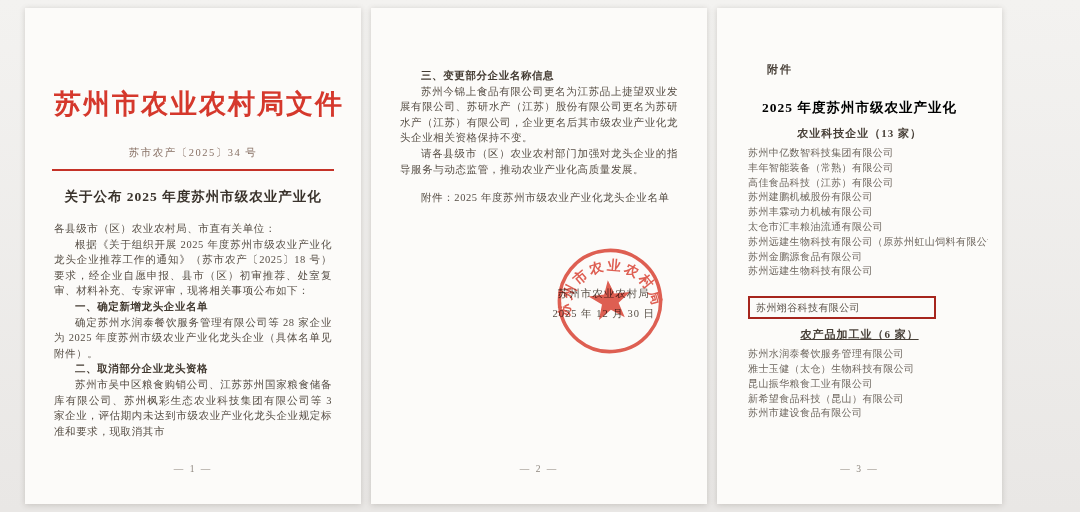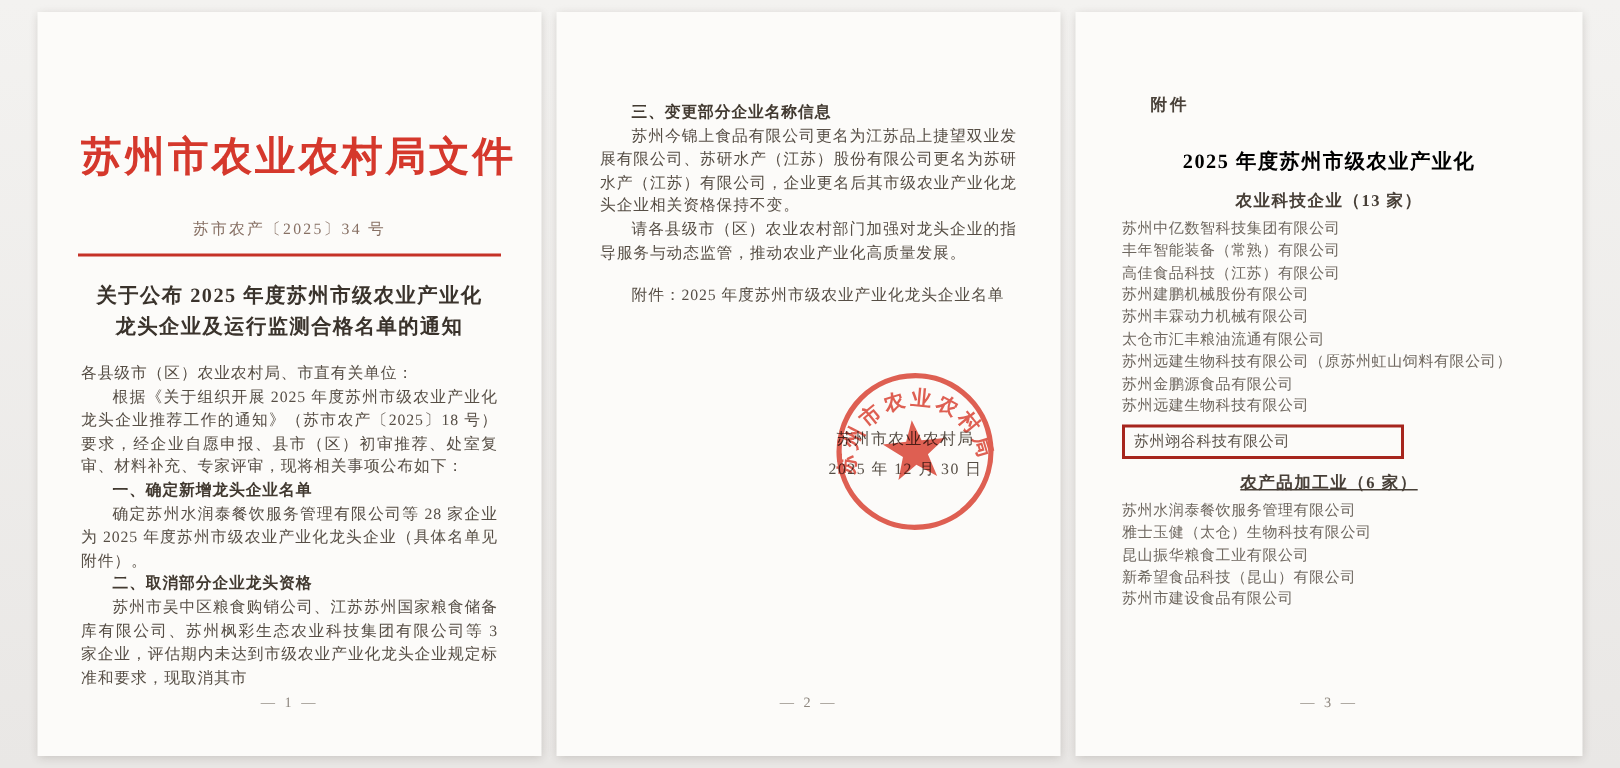--- a/index.html
+++ b/index.html
@@ -14,21 +14,21 @@
     background:linear-gradient(#f3f2f0,#e9e7e5);
     overflow:hidden;
   }
   .page{
     position:absolute;top:8px;width:336px;height:496px;
     background:#fcfbf9;
     box-shadow:0 1px 6px rgba(60,50,40,.20);
   }
   #p1{left:25px}
   #p2{left:371px}
-  #p3{left:717px;width:338px}
+  #p3{left:717px;width:285px}
   .scan{filter:blur(.25px);}
 
   
   .letterhead{
     margin-top:78px;text-align:center;
     color:#d5382c;font-size:27px;font-weight:700;letter-spacing:2px;padding-left:12px;
   }
   .docnum{
     margin-top:24px;text-align:center;
     color:#877064;font-size:10.5px;letter-spacing:1.5px;
@@ -66,36 +66,35 @@
   .attach-label{margin:54px 0 0 50px;font-size:11px;font-weight:700;color:#4a423a;letter-spacing:2px;}
   .p3-title{
     margin-top:20px;text-align:center;font-weight:700;
     font-size:13.5px;line-height:21px;color:#000000;letter-spacing:1px;
   }
   .sec-h{margin-top:8px;text-align:center;font-size:11px;font-weight:700;color:#473f37;letter-spacing:1px;}
   .sec-h.u{text-decoration:underline;}
   .companies{margin:5px 14px 0 31px;font-size:10px;color:#6e675f;letter-spacing:.4px;}
   .companies .co{line-height:14.8px;white-space:nowrap;overflow:hidden;}
   .co.boxed{
-    margin-top:4px;width:172px;padding:3px 6px;line-height:13px;
+    margin-top:17px;width:172px;padding:3px 6px;line-height:13px;
     border:2px solid #a6251d;color:#5a5249;
   }
 </style>
 </head>
 <body>
 
 <div class="canvas">
 
   <div class="page scan" id="p1">
     <div class="letterhead">苏州市农业农村局文件</div>
     <div class="docnum">苏市农产〔2025〕34 号</div>
     <div class="rule"></div>
     <div class="doc-title">
       <div>关于公布 2025 年度苏州市级农业产业化</div>
-      <div>龙头企业及运行监测合格名单的通知</div>
     </div>
     <div class="bodytxt">
       <p class="flush">各县级市（区）农业农村局、市直有关单位：</p>
       <p>根据《关于组织开展 2025 年度苏州市级农业产业化龙头企业推荐工作的通知》（苏市农产〔2025〕18 号）要求，经企业自愿申报、县市（区）初审推荐、处室复审、材料补充、专家评审，现将相关事项公布如下：</p>
       <p class="hd">一、确定新增龙头企业名单</p>
       <p>确定苏州水润泰餐饮服务管理有限公司等 28 家企业为 2025 年度苏州市级农业产业化龙头企业（具体名单见附件）。</p>
       <p class="hd">二、取消部分企业龙头资格</p>
       <p>苏州市吴中区粮食购销公司、江苏苏州国家粮食储备库有限公司、苏州枫彩生态农业科技集团有限公司等 3 家企业，评估期内未达到市级农业产业化龙头企业规定标准和要求，现取消其市</p>
     </div>
     <div class="pageno">— 1 —</div>

